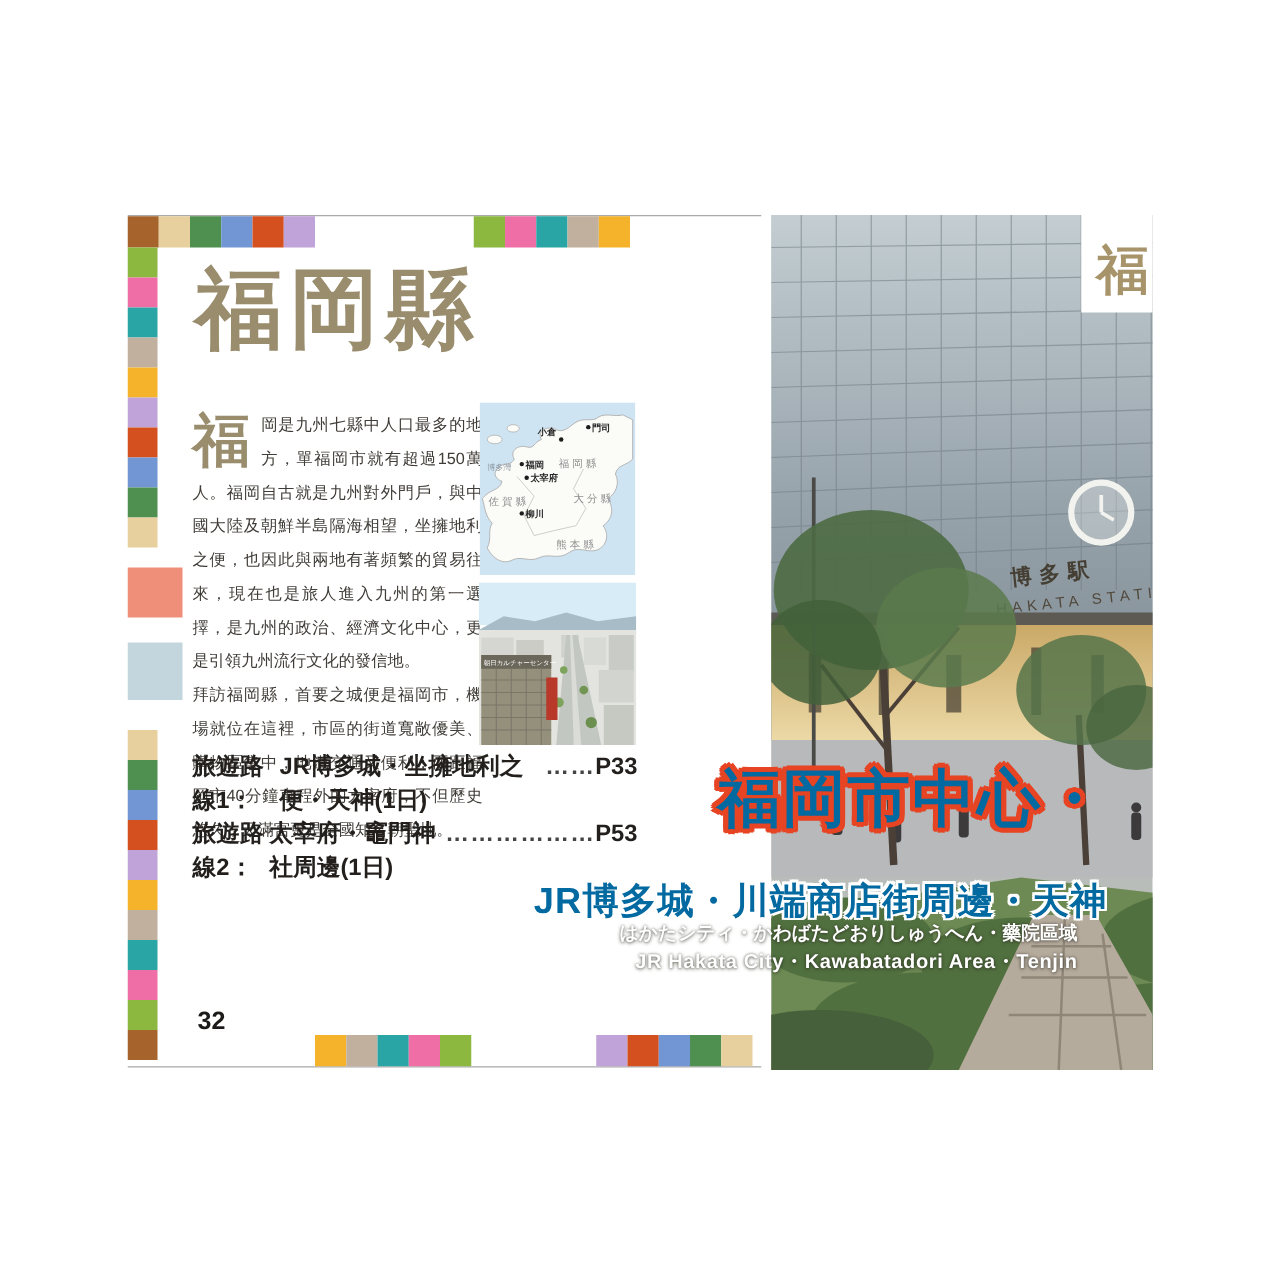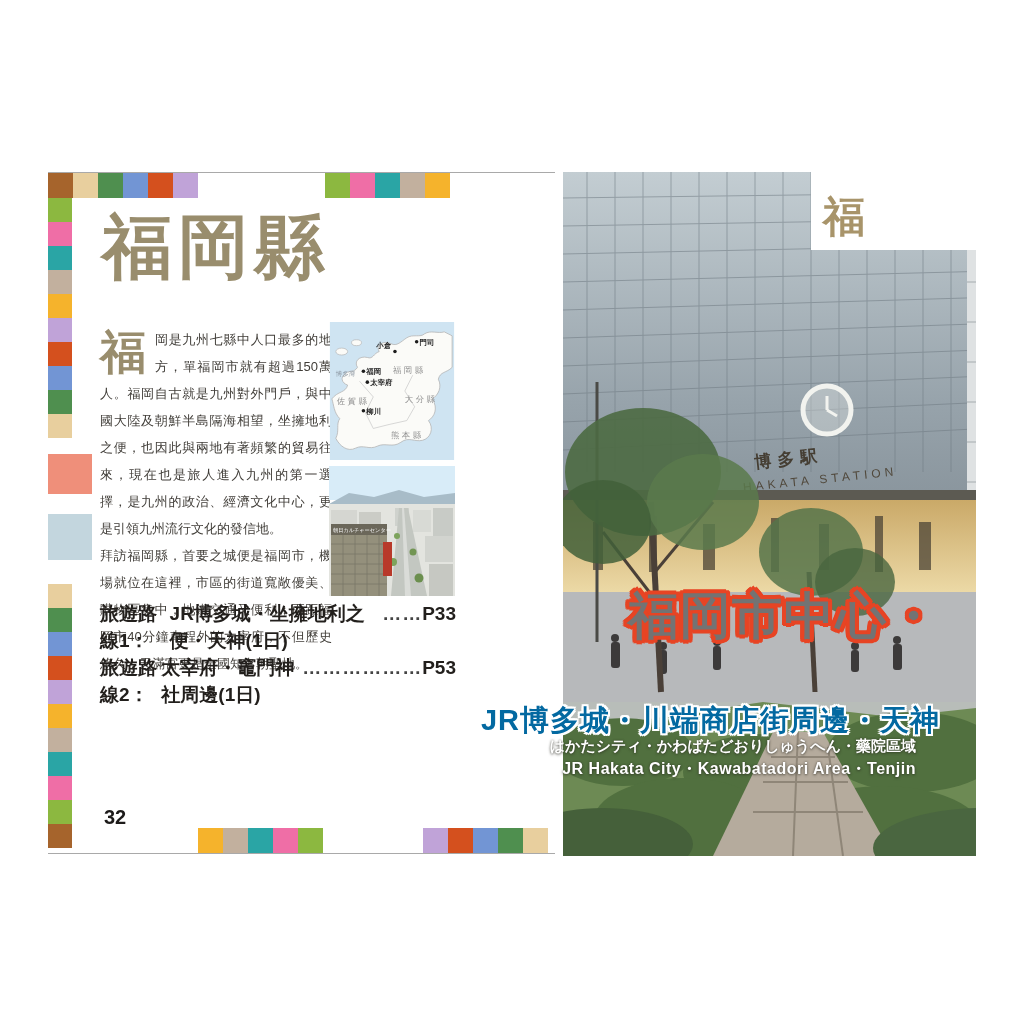--- a/index.html
+++ b/index.html
@@ -1,18 +1,18 @@
 <!DOCTYPE html>
 <html><head>
 <meta charset="utf-8">
 <style>
   html,body{margin:0;padding:0;background:#ffffff;}
   *{box-sizing:border-box;}
   body{font-family:"Liberation Sans","DejaVu Sans",sans-serif;}
-  .canvas{position:relative;width:928px;height:1024px;background:#fff;overflow:hidden;margin:0 auto;}
+  .canvas{position:relative;width:820px;height:1024px;background:#fff;overflow:hidden;margin:0 auto;}
 
   
   .tile-row{position:absolute;display:flex;}
   .tile-col{position:absolute;display:flex;flex-direction:column;align-items:flex-start;}
   .tile-row .tile{width:25px;height:25px;flex:0 0 auto;}
   .tile-col .tile{width:24px;height:24px;flex:0 0 auto;}
   .hairline{position:absolute;background:#a9a9a9;height:1px;}
 
   
   .lp-title{position:absolute;left:54px;top:212px;font-size:70px;font-weight:bold;
@@ -56,22 +56,22 @@
     letter-spacing:1px;line-height:26px;}
   .tcu{text-combine-upright:all;}
   .tab-bar{flex:1 1 auto;width:26px;background:#d9b97c;position:relative;margin-top:10px;}
   .checker{position:absolute;left:0;width:26px;
     background-image:repeating-conic-gradient(#ffffff 0% 25%,transparent 0% 50%);
     background-size:13px 13px;}
   .checker.top{top:0;height:58px;}
   .checker.mid{top:150px;height:78px;opacity:.9;}
 
   
-  .rp-title{position:absolute;right:36px;top:584px;text-align:right;
-    font-size:50px;font-weight:bold;letter-spacing:2px;line-height:64px;color:#737373;
+  .rp-title{position:absolute;right:36px;top:607px;text-align:right;
+    font-size:50px;font-weight:bold;letter-spacing:2px;line-height:64px;color:#0369a1;
     text-shadow:4px 0 0 #e74424,-4px 0 0 #e74424,0 4px 0 #e74424,0 -4px 0 #e74424,
       3px 3px 0 #e74424,-3px 3px 0 #e74424,3px -3px 0 #e74424,-3px -3px 0 #e74424,
       4px 2px 0 #e74424,-4px 2px 0 #e74424,4px -2px 0 #e74424,-4px -2px 0 #e74424;}
   .rp-subtitle{position:absolute;right:36px;top:701px;font-size:29px;font-weight:bold;
     letter-spacing:1px;color:#0369a1;
     text-shadow:2px 0 0 #fff,-2px 0 0 #fff,0 2px 0 #fff,0 -2px 0 #fff,
       2px 2px 0 #fff,-2px 2px 0 #fff,2px -2px 0 #fff,-2px -2px 0 #fff;}
   .rp-kana{position:absolute;right:60px;top:737px;font-size:15px;font-weight:bold;color:#ffffff;
     text-shadow:0 1px 3px rgba(40,40,30,.6),0 0 2px rgba(40,40,30,.5);}
   .rp-en{position:absolute;right:60px;top:759px;font-size:16px;font-weight:bold;color:#ffffff;

